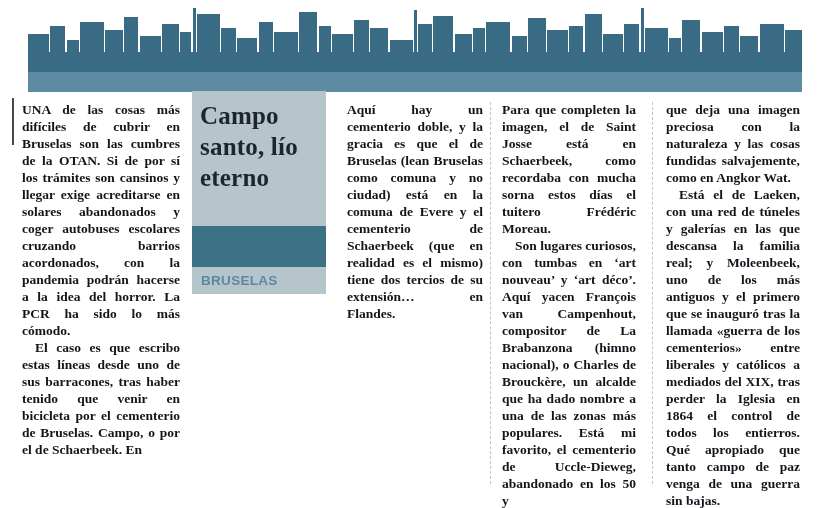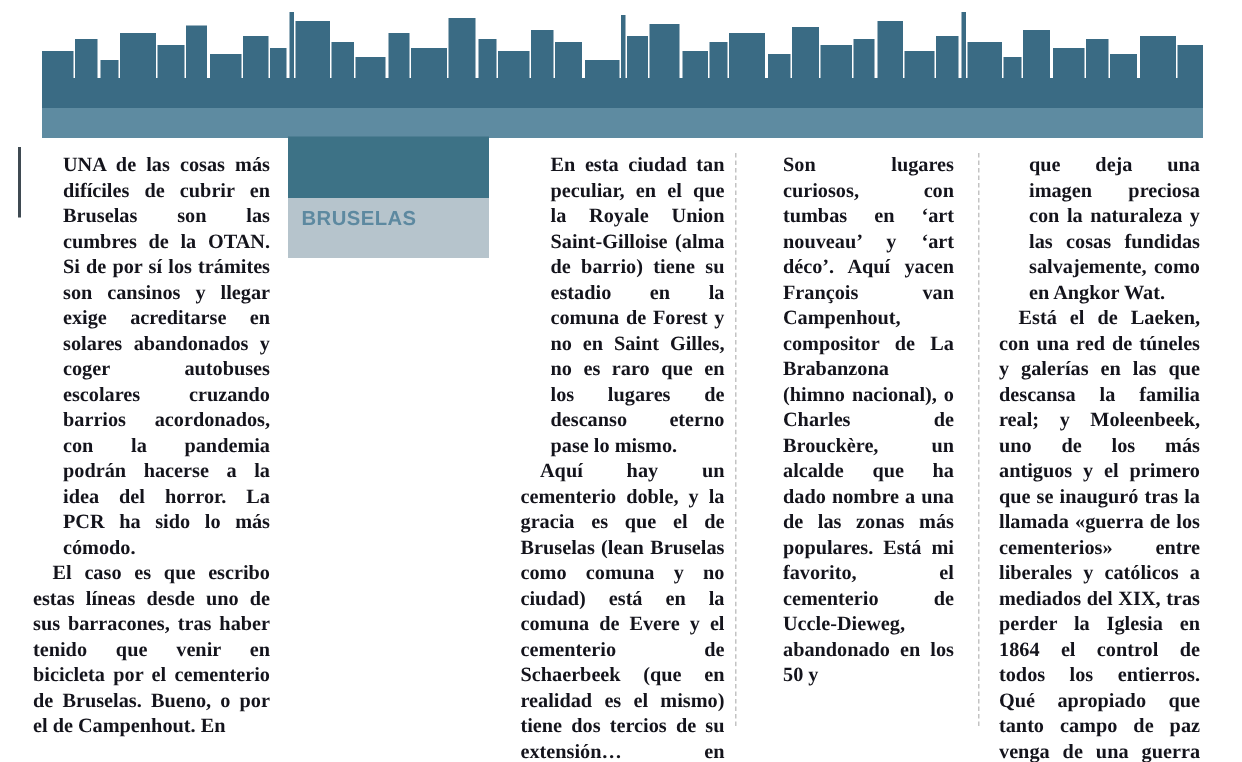--- a/index.html
+++ b/index.html
@@ -13,34 +13,34 @@
   .bld{flex:0 0 auto;background:#3a6b84;}
   .skyline-base{position:absolute;left:0;right:0;top:44px;height:20px;background:#3a6b84;}
   .skyline-band{position:absolute;left:0;right:0;top:64px;height:20px;background:#5e8ba1;}
   
   .left-rule{position:absolute;left:12px;top:98px;width:2px;height:47px;background:#3f4a52;}
   .vsep{position:absolute;top:102px;height:382px;width:0;border-left:1px dashed #c3c3c3;}
   .vsep-a{left:490px;} .vsep-b{left:652px;}
   
   .col{position:absolute;top:101px;color:#14141c;font-size:13.5px;line-height:17px;font-weight:700;text-align:justify;}
   .col p{margin:0;text-indent:13px;}
-  .col p:first-child{text-indent:0;margin-left:20px;}
+  .col p:first-child{text-indent:0;}
   .col1{left:22px;width:158px;}
   .col3{left:347px;width:136px;}
   .col4{left:502px;width:134px;}
   .col5{left:666px;width:134px;}
   
   .head-block{position:absolute;left:192px;top:91px;width:134px;}
   .kicker{height:27px;background:#2e7d8d;color:#ffffff;font-family:"Liberation Sans",sans-serif;
     font-weight:700;font-size:12.5px;letter-spacing:.4px;line-height:27px;padding-left:9px;box-sizing:border-box;}
   .title-box{height:135px;background:#b6c4cc;box-sizing:border-box;padding:9px 7px 0 8px;}
   .title{color:#1d2630;font-size:25px;line-height:31px;font-weight:600;letter-spacing:.2px;}
   .byline-box{height:41px;background:#3d7286;box-sizing:border-box;padding:7px 0 0 9px;
     font-family:"Liberation Sans",sans-serif;font-weight:700;font-size:11px;line-height:14px;color:#ffffff;letter-spacing:.3px;}
-  .loc-box{height:40px;background:#b6c4cc;box-sizing:border-box;padding-left:9px;
+  .loc-box{height:27px;background:#b6c4cc;box-sizing:border-box;padding-left:9px;
     font-family:"Liberation Sans",sans-serif;font-weight:700;font-size:13.5px;line-height:27px;color:#5d89a0;letter-spacing:.3px;}
 </style>
 </head>
 <body>
 
 <div class="page">
 
   <div class="skyline">
     <div class="buildings">
       <div class="bld" style="width:21px;height:18px"></div>
@@ -91,35 +91,38 @@
     <div class="skyline-band"></div>
   </div>
 
   <div class="left-rule"></div>
 
   <div class="vsep vsep-a"></div>
   <div class="vsep vsep-b"></div>
 
   <div class="col col1">
     <p>UNA de las cosas más difíciles de cubrir en Bruselas son las cumbres de la OTAN. Si de por sí los trámites son cansinos y llegar exige acreditarse en solares abandonados y coger autobuses escolares cruzando barrios acordonados, con la pandemia podrán hacerse a la idea del horror. La PCR ha sido lo más cómodo.</p>
-    <p>El caso es que escribo estas líneas desde uno de sus barracones, tras haber tenido que venir en bicicleta por el cementerio de Bruselas. Bueno, o por el de Campenhout. En</p>
+    <p>El caso es que escribo estas líneas desde uno de sus barracones, tras haber tenido que venir en bicicleta por el cementerio de Bruselas. Campo, o por el de Schaerbeek. En</p>
   </div>
 
   <div class="head-block">
+    <div class="title-box">
+      <div class="title">Campo santo, lío eterno</div>
+    </div>
     <div class="byline-box">
     </div>
     <div class="loc-box">BRUSELAS</div>
   </div>
 
   <div class="col col3">
-    <p>En esta ciudad tan peculiar, en el que la Royale Union Saint-Gilloise (alma de barrio) tiene su estadio en la comuna de Forest y no en Saint Gilles, no es raro que en los lugares de descanso eterno pase lo mismo.</p>
     <p>Aquí hay un cementerio doble, y la gracia es que el de Bruselas (lean Bruselas como comuna y no ciudad) está en la comuna de Evere y el cementerio de Schaerbeek (que en realidad es el mismo) tiene dos tercios de su extensión… en Flandes.</p>
   </div>
 
   <div class="col col4">
+    <p>Para que completen la imagen, el de Saint Josse está en Schaerbeek, como recordaba con mucha sorna estos días el tuitero Frédéric Moreau.</p>
     <p>Son lugares curiosos, con tumbas en ‘art nouveau’ y ‘art déco’. Aquí yacen François van Campenhout, compositor de La Brabanzona (himno nacional), o Charles de Brouckère, un alcalde que ha dado nombre a una de las zonas más populares. Está mi favorito, el cementerio de Uccle-Dieweg, abandonado en los 50 y</p>
   </div>
 
   <div class="col col5">
     <p>que deja una imagen preciosa con la naturaleza y las cosas fundidas salvajemente, como en Angkor Wat.</p>
     <p>Está el de Laeken, con una red de túneles y galerías en las que descansa la familia real; y Moleenbeek, uno de los más antiguos y el primero que se inauguró tras la llamada «guerra de los cementerios» entre liberales y católicos a mediados del XIX, tras perder la Iglesia en 1864 el control de todos los entierros. Qué apropiado que tanto campo de paz venga de una guerra sin bajas.</p>
   </div>
 
 </div>
 

